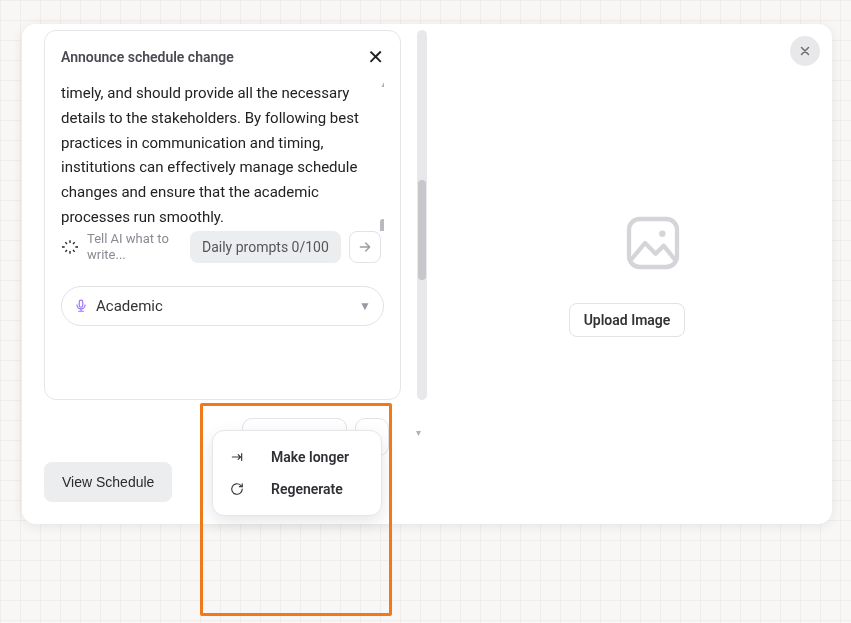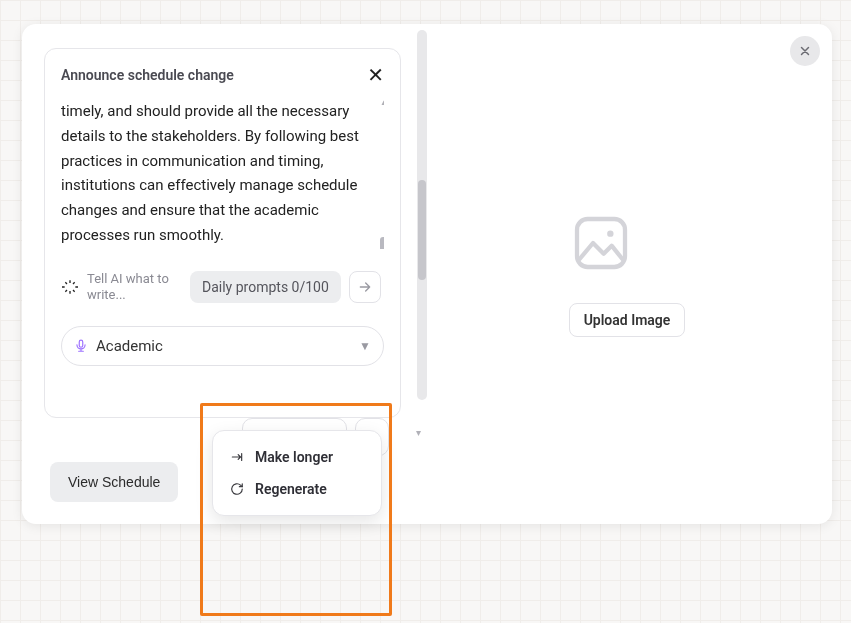--- a/index.html
+++ b/index.html
@@ -24,21 +24,21 @@
     width: 810px;
     height: 500px;
     background: #fff;
     border-radius: 14px;
     box-shadow: 0 2px 12px rgba(0,0,0,0.08);
     display: flex;
   }
 
   .modal-left {
     width: 400px;
-    padding: 24px 12px;
+    padding: 6px 12px;
     position: relative;
     border-right: 1px solid transparent;
   }
 
   .scroll-track {
     position: absolute;
     left: 395px;
     top: 6px;
     width: 10px;
     height: 370px;
@@ -110,21 +110,20 @@
     width: 6px;
     height: 14px;
     background: #b9b9c0;
     border-radius: 3px;
   }
 
   .prompt-row {
     display: flex;
     align-items: center;
     gap: 8px;
-    margin-top: 22px;
   }
 
   .sparkle-icon {
     display: inline-flex;
     align-items: center; justify-content: center;
     width: 18px; height: 18px;
     color: #222;
   }
 
   .prompt-label {
@@ -209,21 +208,21 @@
   .collapse-caret {
     position: absolute;
     left: 394px;
     top: 403px;
     font-size: 10px;
     color: #b1b1b8;
   }
 
   .view-schedule {
     position: absolute;
-    left: 28px;
+    left: 22px;
     bottom: 22px;
   }
 
   .vs-btn {
     background: #ecedef;
     color: #2b2b2b;
     border: none;
     border-radius: 8px;
     padding: 12px 18px;
     font-size: 14px;
@@ -240,21 +239,21 @@
     border: 1px solid #e6e6ea;
     border-radius: 12px;
     box-shadow: 0 6px 18px rgba(0,0,0,0.10);
     padding: 10px 4px;
     z-index: 50;
   }
 
   .menu-item {
     display: flex;
     align-items: center;
-    gap: 10px;
+    gap: 26px;
     padding: 8px 12px;
     font-size: 14px;
     font-weight: 600;
     color: #2f2f36;
     cursor: pointer;
     border-radius: 6px;
   }
   .menu-item .mi-icon { display:inline-flex; width:16px; justify-content:center; color:#3a3a3f; }
 
   .highlight-box {
@@ -273,21 +272,21 @@
     flex: 1;
     position: relative;
     display: flex;
     align-items: center;
     justify-content: center;
   }
 
   .right-inner {
     display: flex;
     flex-direction: column;
-    align-items: flex-start;
+    align-items: flex-end;
     gap: 28px;
   }
 
   .img-placeholder {
     width: 64px; height: 64px;
     display: flex; align-items:center; justify-content:center;
     color: #d4d4d9;
   }
 
   .right-btns { display: flex; gap: 12px; }

